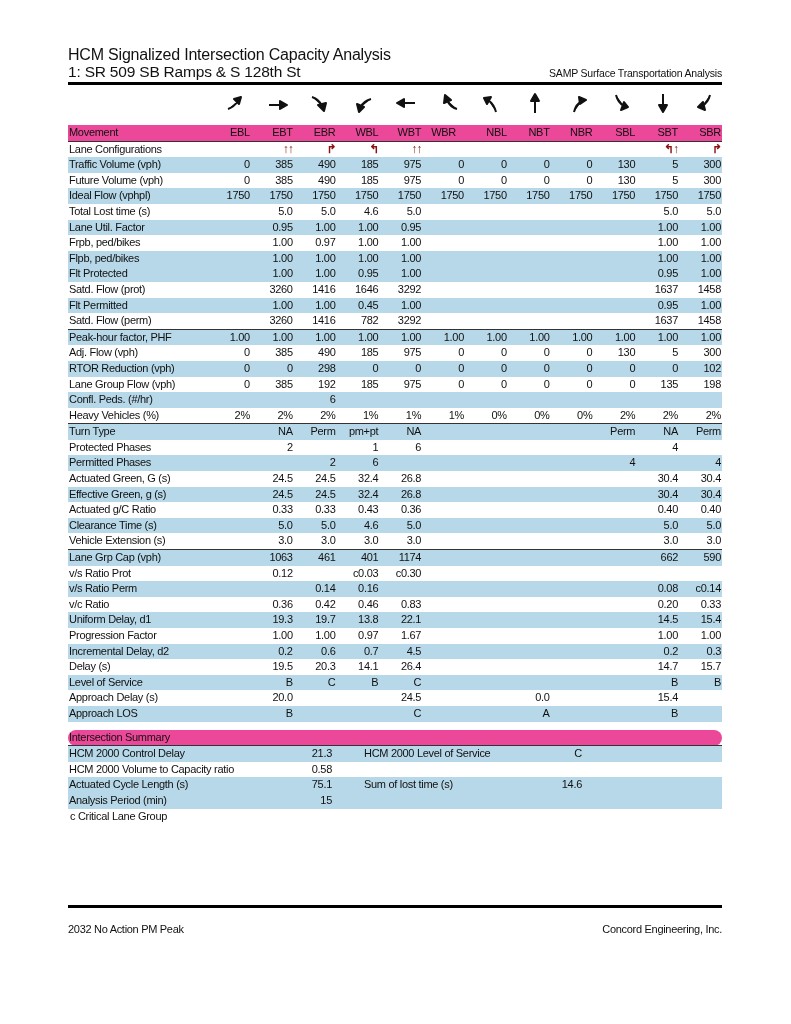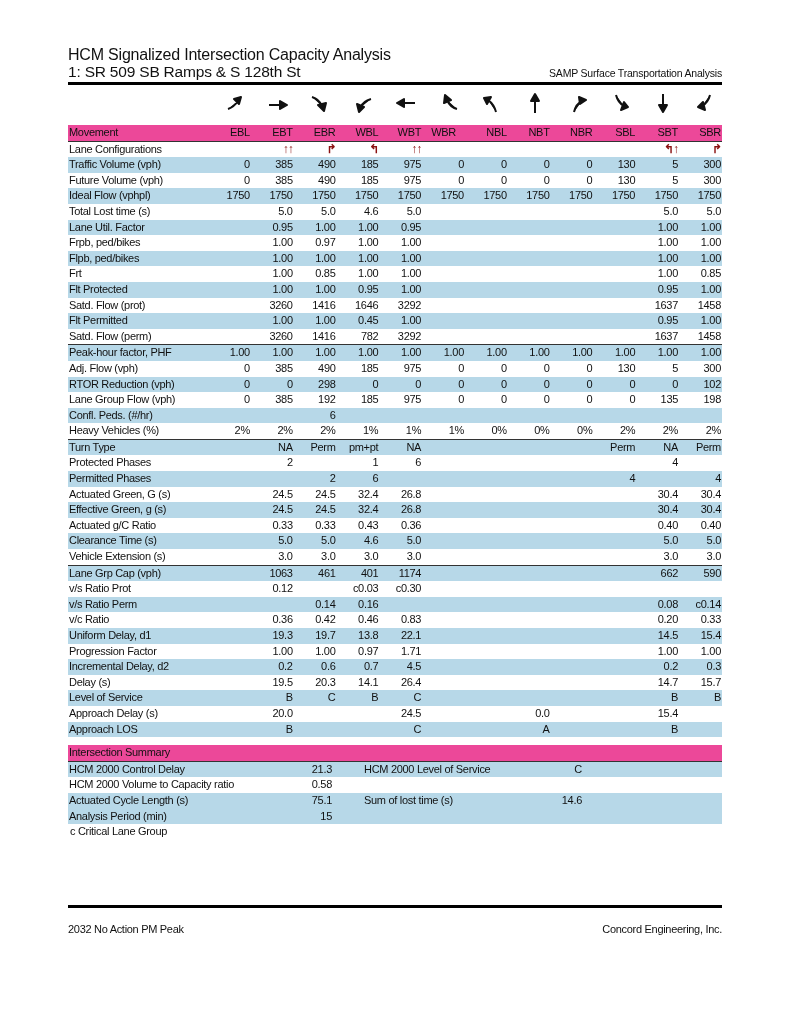--- a/index.html
+++ b/index.html
@@ -210,35 +210,20 @@
           <td class="v">1.00</td>
           <td class="v">1.00</td>
           <td class="v"></td>
           <td class="v"></td>
           <td class="v"></td>
           <td class="v"></td>
           <td class="v"></td>
           <td class="v">1.00</td>
           <td class="v">1.00</td>
         </tr>
-        <tr class="">
-          <td class="lbl">Frt</td>
-          <td class="v"></td>
-          <td class="v">1.00</td>
-          <td class="v">0.85</td>
-          <td class="v">1.00</td>
-          <td class="v">1.00</td>
-          <td class="v"></td>
-          <td class="v"></td>
-          <td class="v"></td>
-          <td class="v"></td>
-          <td class="v"></td>
-          <td class="v">1.00</td>
-          <td class="v">0.85</td>
-        </tr>
         <tr class="s">
           <td class="lbl">Flt Protected</td>
           <td class="v"></td>
           <td class="v">1.00</td>
           <td class="v">1.00</td>
           <td class="v">0.95</td>
           <td class="v">1.00</td>
           <td class="v"></td>
           <td class="v"></td>
           <td class="v"></td>
@@ -576,21 +561,21 @@
           <td class="v"></td>
           <td class="v">14.5</td>
           <td class="v">15.4</td>
         </tr>
         <tr class="">
           <td class="lbl">Progression Factor</td>
           <td class="v"></td>
           <td class="v">1.00</td>
           <td class="v">1.00</td>
           <td class="v">0.97</td>
-          <td class="v">1.71</td>
+          <td class="v">1.67</td>
           <td class="v"></td>
           <td class="v"></td>
           <td class="v"></td>
           <td class="v"></td>
           <td class="v"></td>
           <td class="v">1.00</td>
           <td class="v">1.00</td>
         </tr>
         <tr class="s">
           <td class="lbl">Incremental Delay, d2</td>
@@ -677,21 +662,21 @@
     <colgroup>
       <col style="width:210px">
         <col style="width:55px">
         <col style="width:30px">
         <col style="width:170px">
         <col style="width:50px">
         <col>
     </colgroup>
     <tbody id="sumbody">
         <tr class="hdr">
-          <td colspan="6" style="border-bottom: 1.5px solid rgb(51, 51, 51);">Intersection Summary</td>
+          <td colspan="6" style="border-bottom: 1.5px solid rgb(51, 51, 51); border-radius: 8px;">Intersection Summary</td>
         </tr>
         <tr class="s">
           <td>HCM 2000 Control Delay</td>
           <td class="v">21.3</td>
           <td></td>
           <td>HCM 2000 Level of Service</td>
           <td class="v">C</td>
           <td></td>
         </tr>
         <tr class="">

